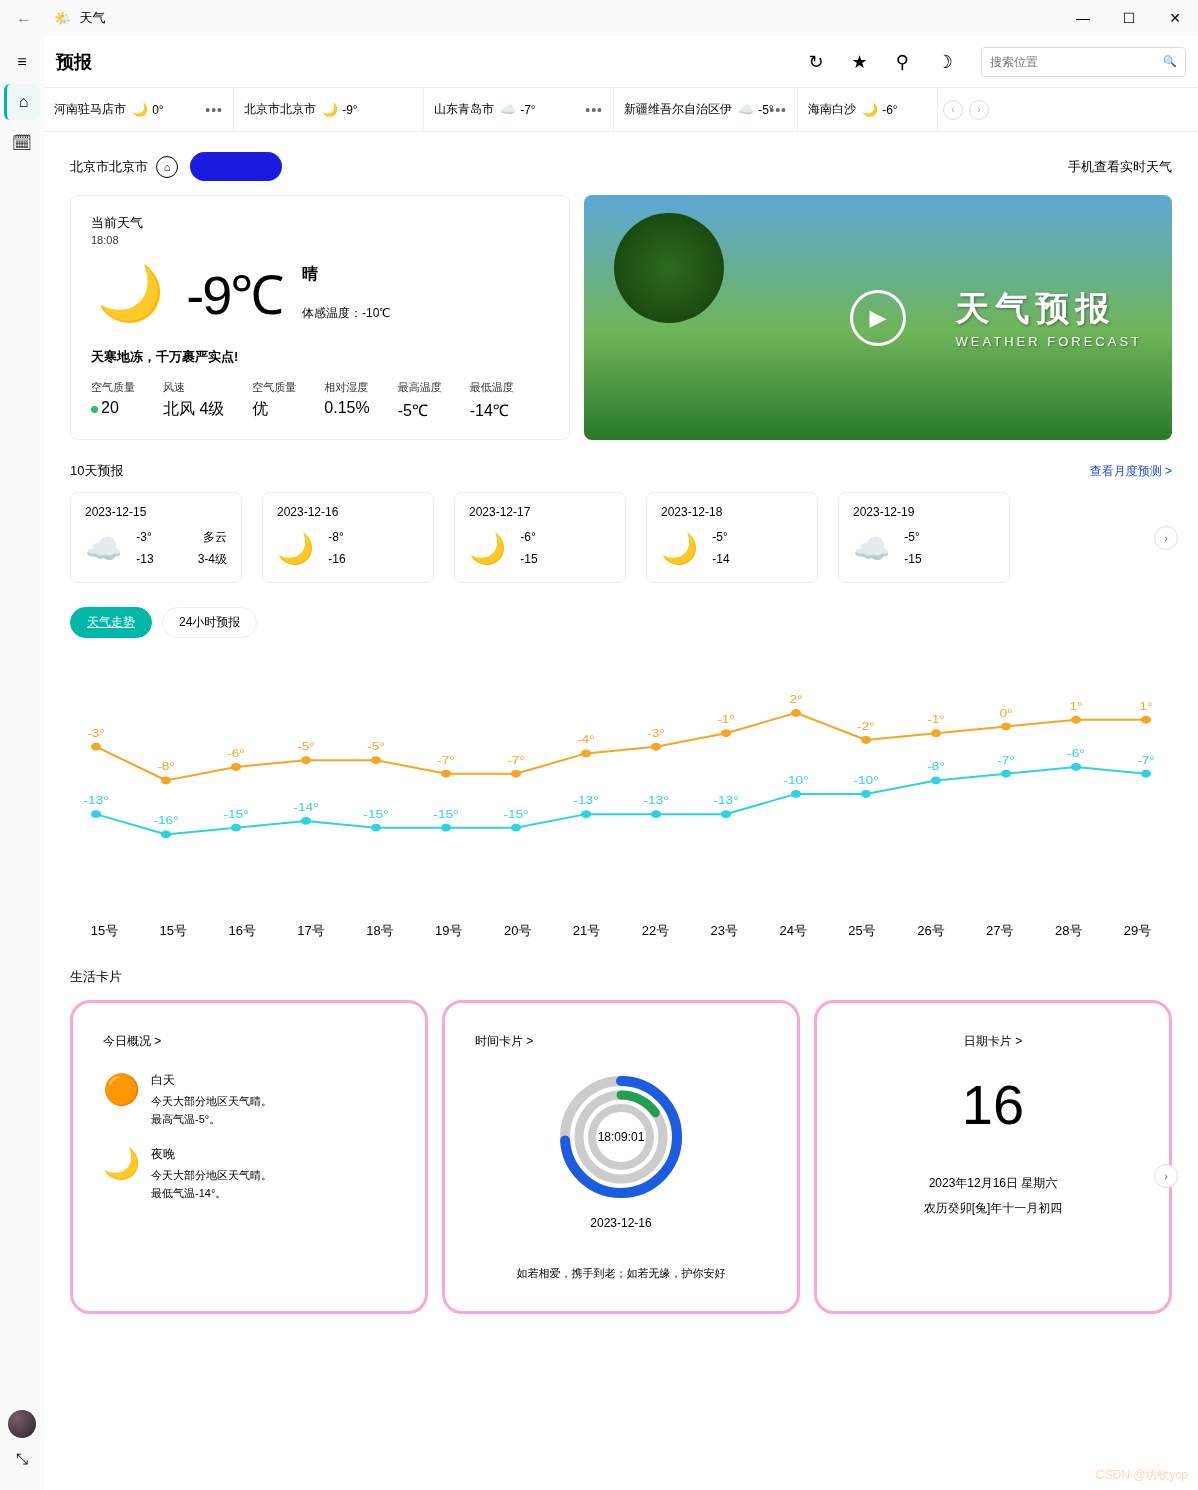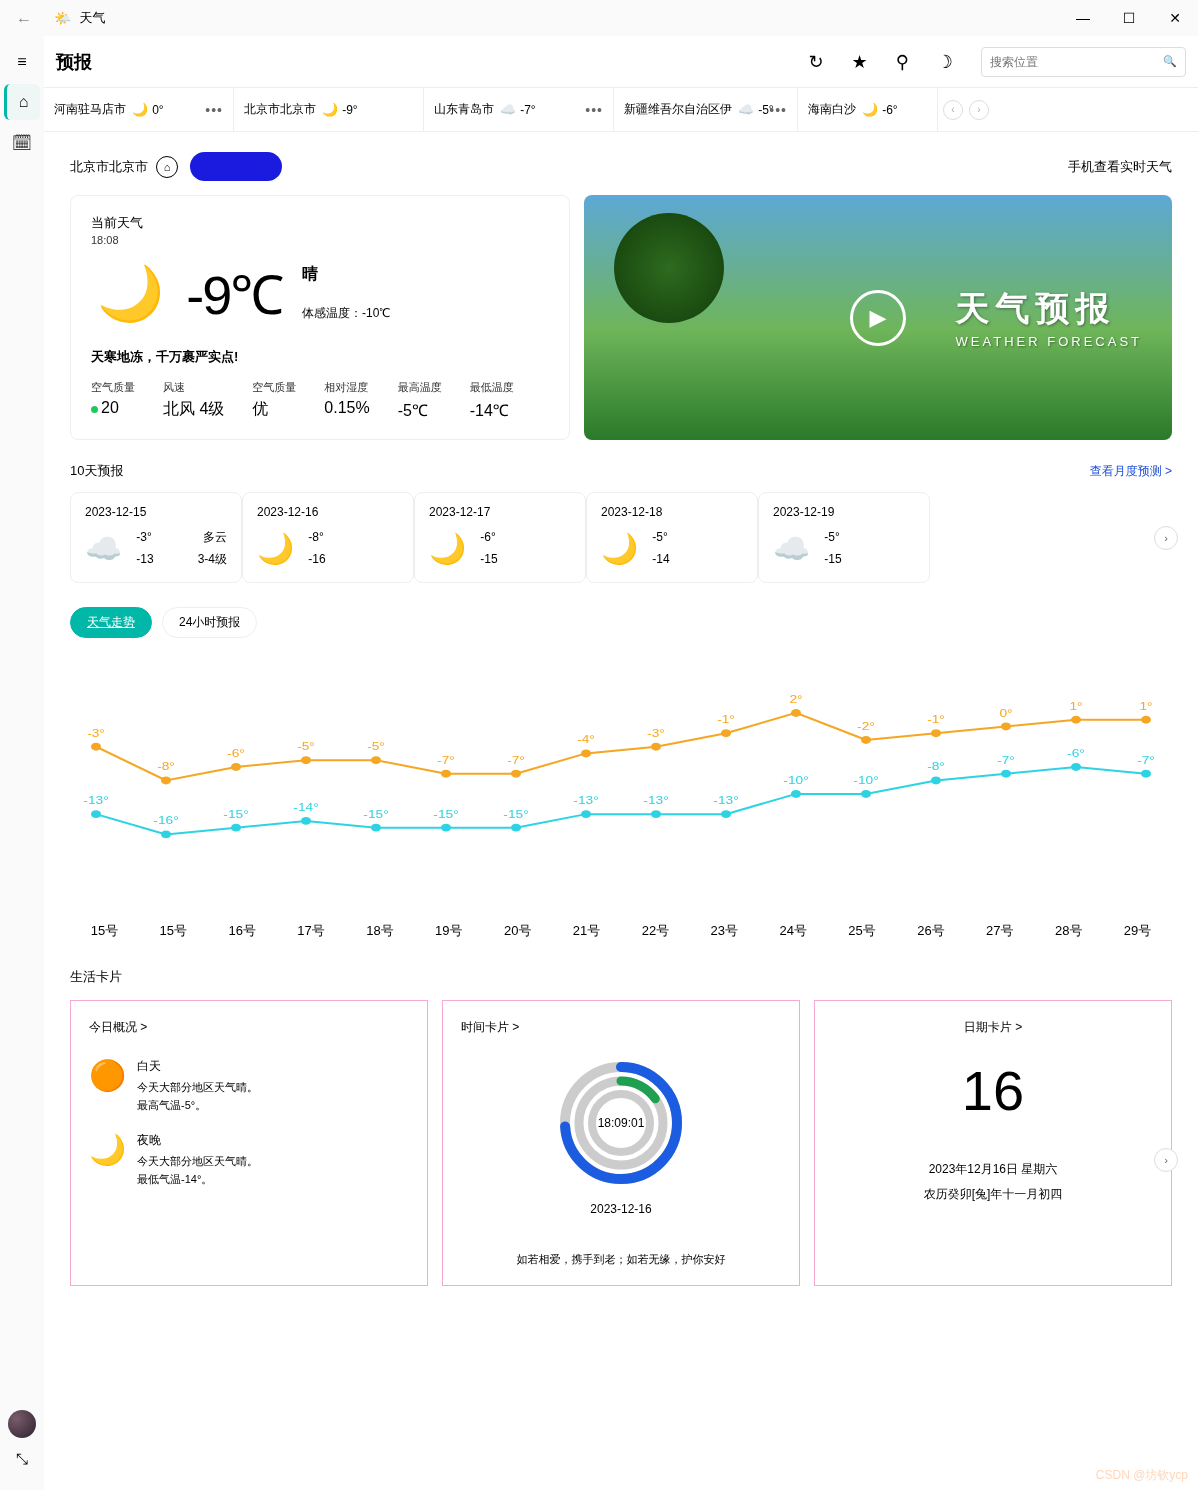--- a/index.html
+++ b/index.html
@@ -54,38 +54,38 @@
 .aqidot{display:inline-block;width:7px;height:7px;background:#22c55e;border-radius:50%;margin-right:3px;}
 .video{flex:1;border-radius:8px;background:linear-gradient(180deg,#5da8d6 0%,#6fb55a 55%,#2a7a2a 100%);position:relative;overflow:hidden;display:flex;align-items:center;justify-content:flex-end;padding-right:30px;}
 .video .tree{position:absolute;left:30px;top:18px;width:110px;height:110px;background:radial-gradient(circle,#2e6b1f 0%,#1a4a10 70%);border-radius:50%;}
 .video .txtwrap{color:#fff;text-align:left;}
 .video .txtwrap .cn{font-size:34px;font-weight:700;letter-spacing:6px;text-shadow:1px 1px 3px rgba(0,0,0,.4);}
 .video .txtwrap .en{font-size:13px;letter-spacing:3px;margin-top:2px;text-shadow:1px 1px 2px rgba(0,0,0,.4);}
 .video .play{position:absolute;left:50%;top:50%;transform:translate(-50%,-50%);width:56px;height:56px;border:3px solid #fff;border-radius:50%;display:flex;align-items:center;justify-content:center;color:#fff;font-size:22px;}
 .sectionhead{display:flex;align-items:center;margin-bottom:12px;}
 .sectionhead .t{font-size:13px;}
 .sectionhead .link{margin-left:auto;font-size:12px;color:#1d4ed8;}
-.daystrip{display:flex;gap:0;position:relative;margin-bottom:24px;}
+.daystrip{display:flex;gap:20px;position:relative;margin-bottom:24px;}
 .daycard{flex:0 0 172px;border:1px solid #eee;border-radius:8px;padding:12px 14px;}
 .daycard .date{font-size:12px;margin-bottom:8px;}
 .daycard .row{display:flex;align-items:center;}
 .daycard .ic{font-size:30px;margin-right:14px;}
 .daycard .temps{font-size:12px;line-height:1.8;}
 .daycard .right{margin-left:auto;font-size:12px;text-align:right;line-height:1.8;}
 .navbtn{position:absolute;right:-6px;top:50%;transform:translateY(-50%);width:24px;height:24px;border:1px solid #ddd;background:#fff;border-radius:50%;display:flex;align-items:center;justify-content:center;font-size:11px;color:#666;}
 .tabs{display:flex;gap:10px;margin-bottom:14px;}
 .tab{padding:6px 16px;border-radius:16px;font-size:12px;border:1px solid #eee;}
 .tab.active{background:#00b7a8;color:#fff;border-color:#00b7a8;text-decoration:underline;}
 .chart{border:1px solid transparent;height:260px;position:relative;margin-bottom:10px;}
 .chart svg{width:100%;height:100%;}
 .xaxis{display:flex;margin-bottom:28px;}
 .xaxis div{flex:1;text-align:center;font-size:13px;font-weight:500;}
 .lifehead{font-size:13px;margin-bottom:14px;}
 .lifecards{display:flex;gap:14px;position:relative;}
-.lifecard{flex:1;border:1px solid #f9a8d4;border-radius:0;padding:18px;min-height:270px;}
+.lifecard{flex:1;border:3px solid #f9a8d4;border-radius:20px;padding:30px;min-height:270px;}
 .lifecard .h{font-size:12px;margin-bottom:22px;}
 .overview .item{display:flex;margin-bottom:18px;}
 .overview .ic{font-size:30px;margin-right:14px;width:34px;}
 .overview .txt .t{font-size:12px;font-weight:500;margin-bottom:4px;}
 .overview .txt .d{font-size:11px;line-height:1.6;}
 .timecard{text-align:center;}
 .ring{width:130px;height:130px;margin:0 auto 14px;position:relative;}
 .ring svg{transform:rotate(-90deg);}
 .ring .ct{position:absolute;left:50%;top:50%;transform:translate(-50%,-50%);font-size:12px;}
 .timecard .date{font-size:12px;margin-bottom:36px;}

